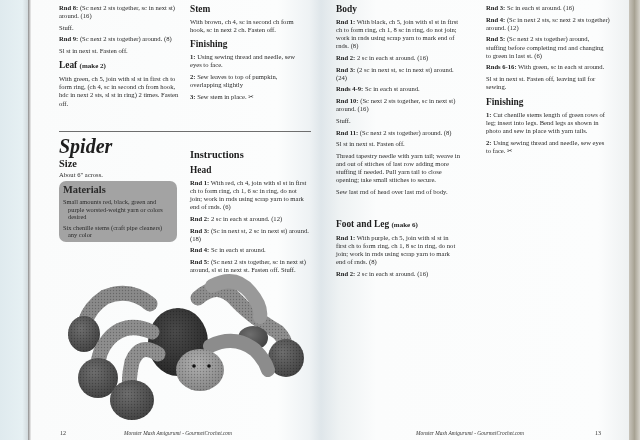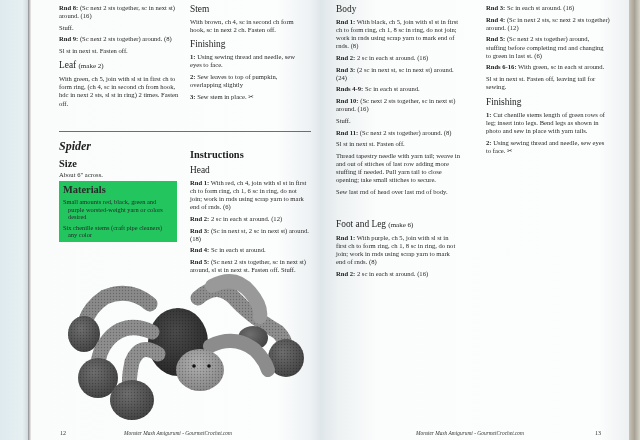--- a/index.html
+++ b/index.html
@@ -16,29 +16,29 @@
     .page-left { left: 31px; width: 290px;
       background: linear-gradient(90deg, #fafbfb 0%, #fcfdfd 85%, #eef2f4 96%, #dfe6ea 100%); }
     .page-right { left: 321px; width: 308px;
       background: linear-gradient(90deg, #dfe6ea 0%, #eef2f3 6%, #fbfcfc 18%, #fcfdfd 90%, #eef1f2 100%); }
     .right-edge { position: absolute; left: 629px; top: 0; width: 11px; height: 440px;
       background: linear-gradient(90deg, #c8c4bb, #a7a293 50%, #d6d3cb); }
 
     .block { position: absolute; font-size: 6.6px; line-height: 8.1px; }
     .block p { margin-bottom: 3.6px; }
     .block b { font-weight: bold; color: #1c1c1c; }
-    .h3 { font-size: 9.4px; font-weight: normal; line-height: 11px; margin-bottom: 3px; color: #1e1e1e; }
+    .h3 { font-size: 9.4px; font-weight: bold; line-height: 11px; margin-bottom: 3px; color: #1e1e1e; }
     .h3 .small { font-size: 7px; }
     .h2 { font-size: 10.4px; font-weight: bold; line-height: 12px; margin-bottom: 4px; color: #1e1e1e; }
-    .h1 { font-size: 12px; font-weight: bold; font-style: italic; line-height: 18px; color: #1e1e1e; }
+    .h1 { font-size: 20px; font-weight: bold; font-style: italic; line-height: 18px; color: #1e1e1e; }
 
     .divider { position: absolute; left: 59px; top: 131px; width: 252px; height: 1px; background: #6e6e6e; }
 
     .materials { position: absolute; left: 59px; top: 181px; width: 118px; height: 61px;
-      background: #22c55e; padding: 3px 4px; }
+      background: #a3a3a3; padding: 3px 4px; border-radius: 7px; }
     .materials .mh { font-size: 10.4px; font-weight: bold; line-height: 12px; margin-bottom: 2px; }
     .materials p { font-size: 6.4px; line-height: 7.6px; margin-bottom: 3px; padding-left: 5px; text-indent: -5px; }
 
     .footer { position: absolute; top: 430px; font-size: 5.4px; font-style: italic; color: #333; }
     .pnum { position: absolute; top: 430px; font-size: 6px; color: #333; }
 
     .photo { position: absolute; left: 40px; top: 262px; width: 280px; height: 160px; }
   </style>
 </head>
 <body>

